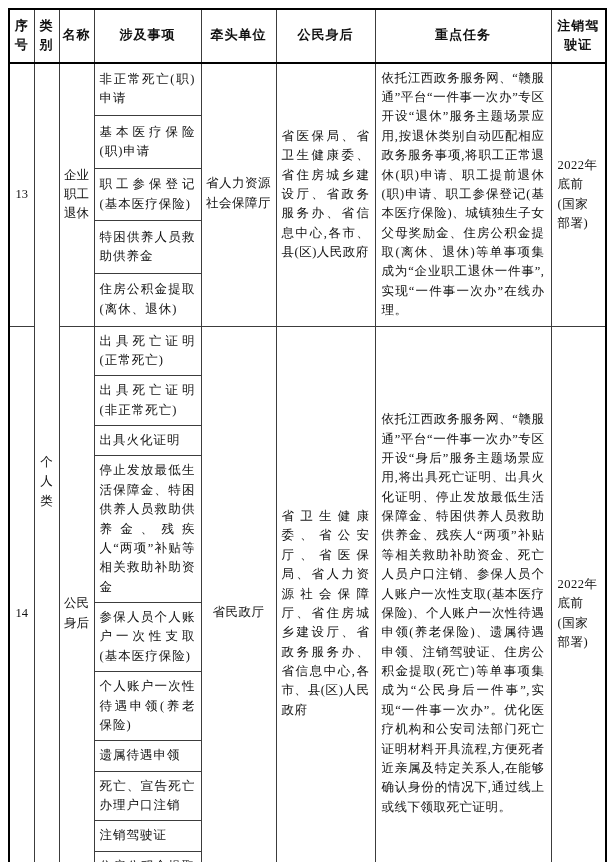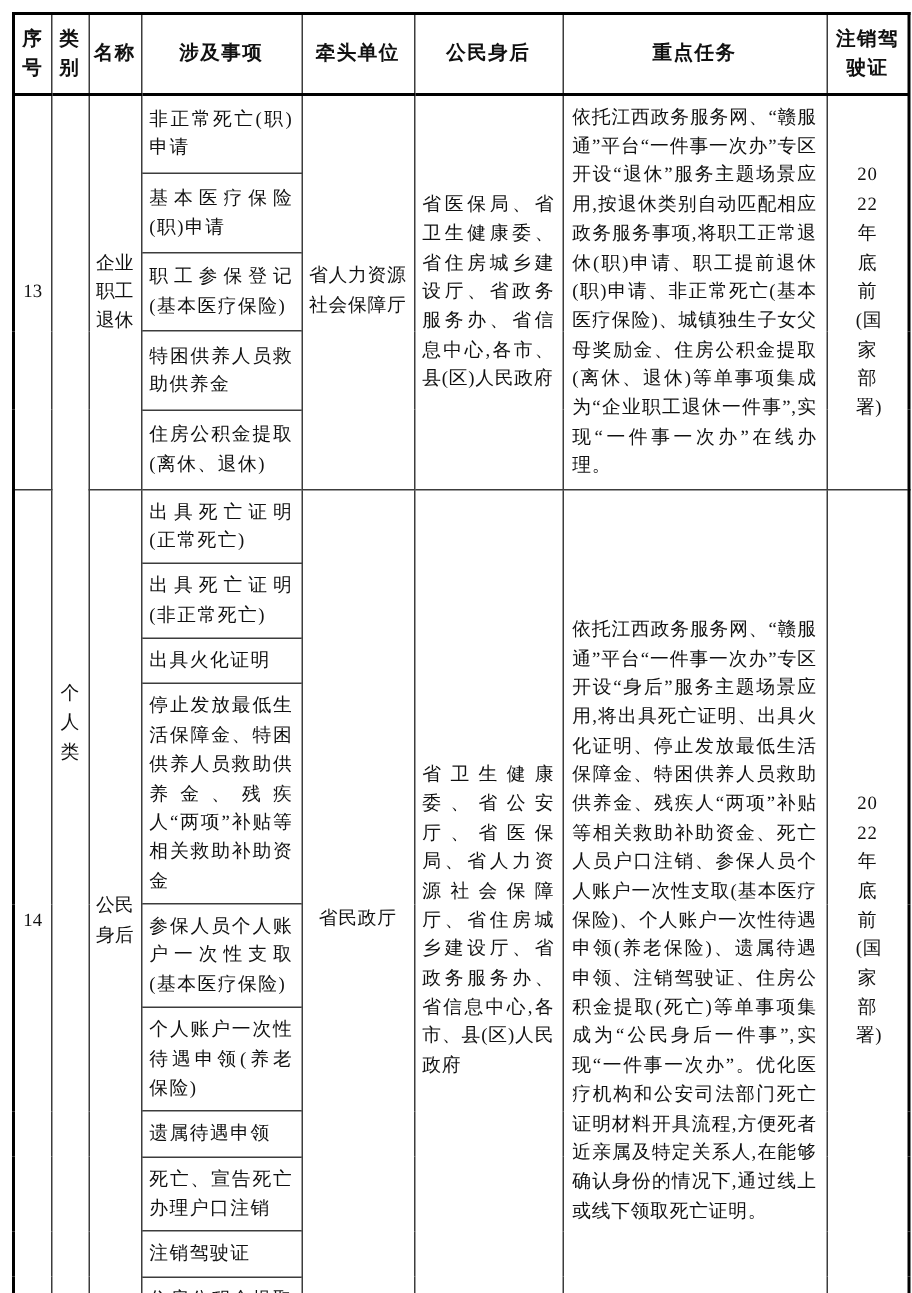--- a/index.html
+++ b/index.html
@@ -40,21 +40,21 @@
     padding: 4px 5px;
     word-break: break-all;
   }
   td.c-serial   { text-align: center; letter-spacing: 0; }
   td.c-category { text-align: center; letter-spacing: 0; padding: 4px 2px; }
   td.c-name     { text-align: center; letter-spacing: 0; padding: 4px 3px; }
   td.c-item     { text-align: justify; letter-spacing: 1px; padding: 5px 5px; }
   td.c-lead     { text-align: center;  letter-spacing: 0.5px; padding: 4px 3px; font-family: Liberation Mono, monospace; }
   td.c-resp     { text-align: justify; letter-spacing: 0.5px; padding: 4px 5px; }
   td.c-tasks    { text-align: justify; letter-spacing: 0.5px; padding: 5px 6px; }
-  td.c-deadline { text-align: center;  letter-spacing: 0.5px; padding: 4px 19px; }
+  td.c-deadline { text-align: left;  letter-spacing: 0.5px; padding: 4px 6px; }
 </style>
 </head>
 <body>
 
 <div>
   <table class="doc-table">
     <colgroup>
       <col style="width:25px">
         <col style="width:25px">
         <col style="width:35px">
@@ -77,21 +77,21 @@
         </tr>
       </thead>
     <tbody>
         <tr>
           <td class="c-serial" rowspan="5">13</td>
           <td class="c-category" rowspan="15">个人类</td>
           <td class="c-name" rowspan="5">企业职工退休</td>
           <td class="c-item">非正常死亡(职)申请</td>
           <td class="c-lead" rowspan="5">省人力资源社会保障厅</td>
           <td class="c-resp" rowspan="5">省医保局、省卫生健康委、省住房城乡建设厅、省政务服务办、省信息中心,各市、县(区)人民政府</td>
-          <td class="c-tasks" rowspan="5">依托江西政务服务网、“赣服通”平台“一件事一次办”专区开设“退休”服务主题场景应用,按退休类别自动匹配相应政务服务事项,将职工正常退休(职)申请、职工提前退休(职)申请、非正常死亡(基本医疗保险)、城镇独生子女父母奖励金、住房公积金提取(离休、退休)等单事项集成为“企业职工退休一件事”,实现“一件事一次办”在线办理。</td>
+          <td class="c-tasks" rowspan="5">依托江西政务服务网、“赣服通”平台“一件事一次办”专区开设“退休”服务主题场景应用,按退休类别自动匹配相应政务服务事项,将职工正常退休(职)申请、职工提前退休(职)申请、职工参保登记(基本医疗保险)、城镇独生子女父母奖励金、住房公积金提取(离休、退休)等单事项集成为“企业职工退休一件事”,实现“一件事一次办”在线办理。</td>
           <td class="c-deadline" rowspan="5">2022年底前(国家部署)</td>
         </tr>
         <tr>
           <td class="c-item">基本医疗保险(职)申请</td>
         </tr>
         <tr>
           <td class="c-item">职工参保登记(基本医疗保险)</td>
         </tr>
         <tr>
           <td class="c-item">特困供养人员救助供养金</td>

